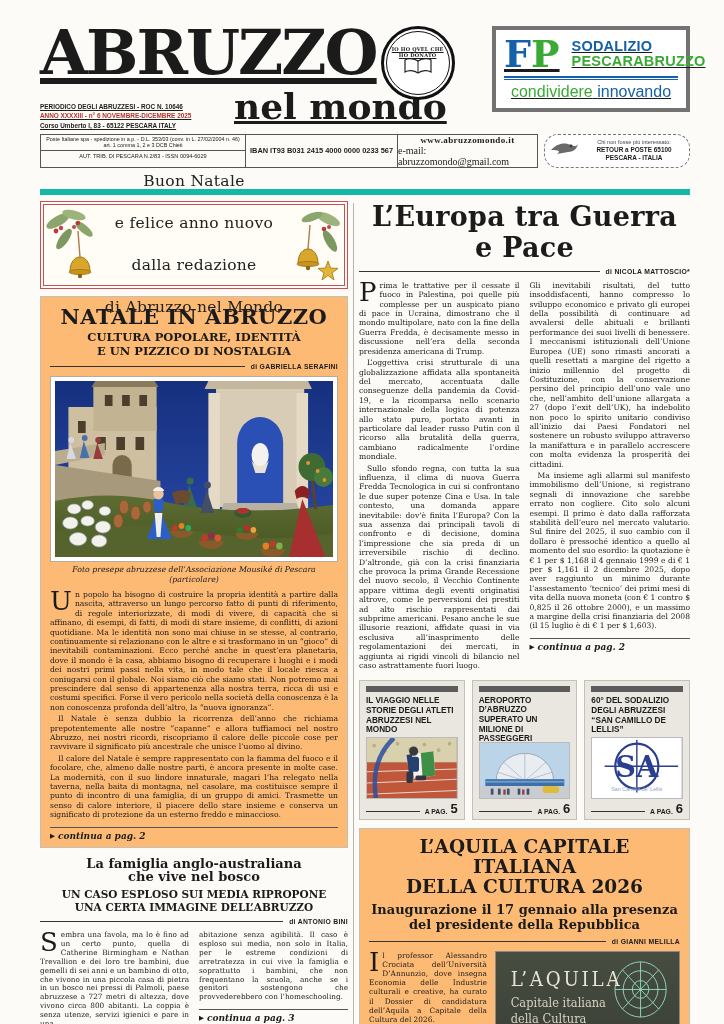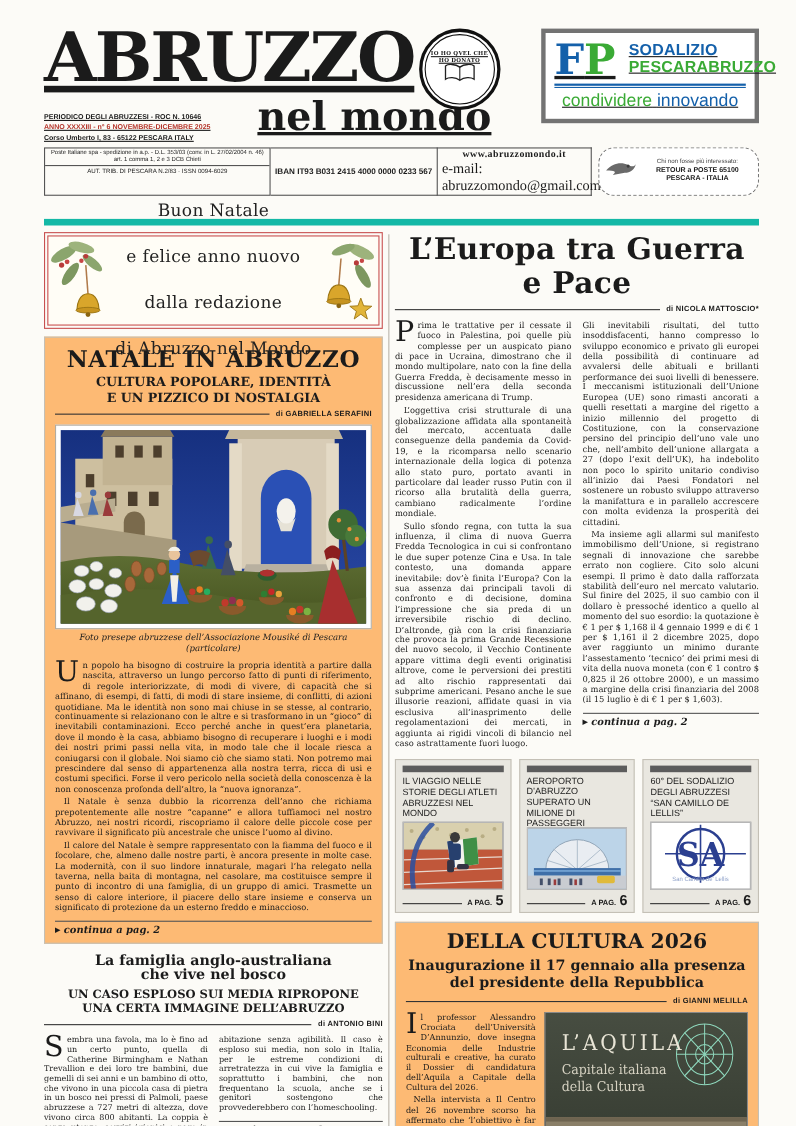--- a/index.html
+++ b/index.html
@@ -34,21 +34,21 @@
   
   .info-strip{display:flex;align-items:stretch;margin-top:4px;border-bottom:6px solid #14b8a6;padding-bottom:21px;}
   .poste-cell{width:206px;border:1px solid #555;font-family:"Liberation Sans",sans-serif;font-size:5.4px;line-height:1.2;text-align:center;}
   .poste-cell>div{padding:1px 3px;}
   .poste-cell .p2{border-top:1px solid #555;font-size:5.6px;padding:2px 3px;}
   .iban-cell{width:152px;border:1px solid #555;border-left:none;display:flex;align-items:center;justify-content:center;
              font-family:"Liberation Sans",sans-serif;font-size:7.4px;font-weight:bold;text-align:center;padding:0 4px;}
   .web-cell{width:140px;border:1px solid #555;border-left:none;display:flex;flex-direction:column;align-items:center;justify-content:flex-start;
             font-family:Liberation Serif, serif;}
   .web-cell .web{font-size:9px;font-weight:bold;letter-spacing:.4px;}
-  .web-cell .mail{font-size:13px;margin-left:13px;}
+  .web-cell .mail{font-size:10px;}
   .retour-cell{flex:1;margin-left:6px;border:1px dashed #777;border-radius:14px;display:flex;align-items:center;justify-content:center;padding:2px 4px;background:#fff;}
   .retour-text{font-family:"Liberation Sans",sans-serif;text-align:center;line-height:1.25;}
   .retour-text .r1{font-size:5.6px;color:#444;}
   .retour-text .r2{font-size:6.4px;font-weight:bold;}
 
   
   .cols{display:flex;margin-top:6px;}
   .col-left{width:308px;flex:none;}
   .vdiv{width:1px;background:#b9b4aa;margin:2px 5px 6px 5px;}
   .col-right{flex:1;min-width:0;}
@@ -92,21 +92,21 @@
 
   
   .eur-title{font-size:27px;letter-spacing:.3px;}
   .eur-cols{display:flex;gap:10px;margin-top:2px;}
   .eur-cols .tcol{flex:1;min-width:0;}
 
   
   .teasers{display:flex;gap:7px;margin-top:8px;}
   .teaser{flex:1;background:#e9e7e0;border:1px solid #c4c0b6;padding:5px 6px 4px;display:flex;flex-direction:column;height:140px;}
   .teaser-bar{height:7px;background:#5c5c5c;margin-bottom:4px;}
-  .teaser-title{font-family:"Liberation Sans",sans-serif;font-weight:normal;font-size:8.2px;line-height:1.18;min-height:30px;}
+  .teaser-title{font-family:"Liberation Sans",sans-serif;font-weight:bold;font-size:8.2px;line-height:1.18;min-height:30px;}
   .teaser-img{background:#a3a3a3;border:1px solid #bbb;height:64px;margin-top:3px;overflow:hidden;}
   .teaser-img svg{display:block;width:100%;height:100%;}
   .teaser-foot{display:flex;align-items:flex-end;margin-top:4px;}
   .teaser-foot .line{flex:1;border-top:1px solid #333;margin-bottom:3px;}
   .apag{font-family:"Liberation Sans",sans-serif;font-size:6.8px;font-weight:bold;margin:0 3px 0 5px;}
   .apag-num{font-size:13px;font-weight:bold;font-family:"Liberation Sans",sans-serif;line-height:.9;}
 
   
   .aquila{margin-top:8px;padding:8px 9px 6px;}
   .aq-title{font-size:18.5px;line-height:1.1;}
@@ -524,20 +524,21 @@
           <div class="teaser-foot">
             <span class="line"></span>
             <span class="apag">A PAG.</span>
             <span class="apag-num">6</span>
           </div>
         </div>
       </div>
 
       <article class="gray-box aquila">
         <h2 class="headline aq-title">
+          <div>L’AQUILA CAPITALE ITALIANA</div>
           <div>DELLA CULTURA 2026</div>
         </h2>
         <div class="kicker aq-sub">
           <div>Inaugurazione il 17 gennaio alla presenza</div>
           <div>del presidente della Repubblica</div>
         </div>
         <div class="byline-row">
           <span class="byline-rule"></span>
           <span class="byline">di GIANNI MELILLA</span>
         </div>

